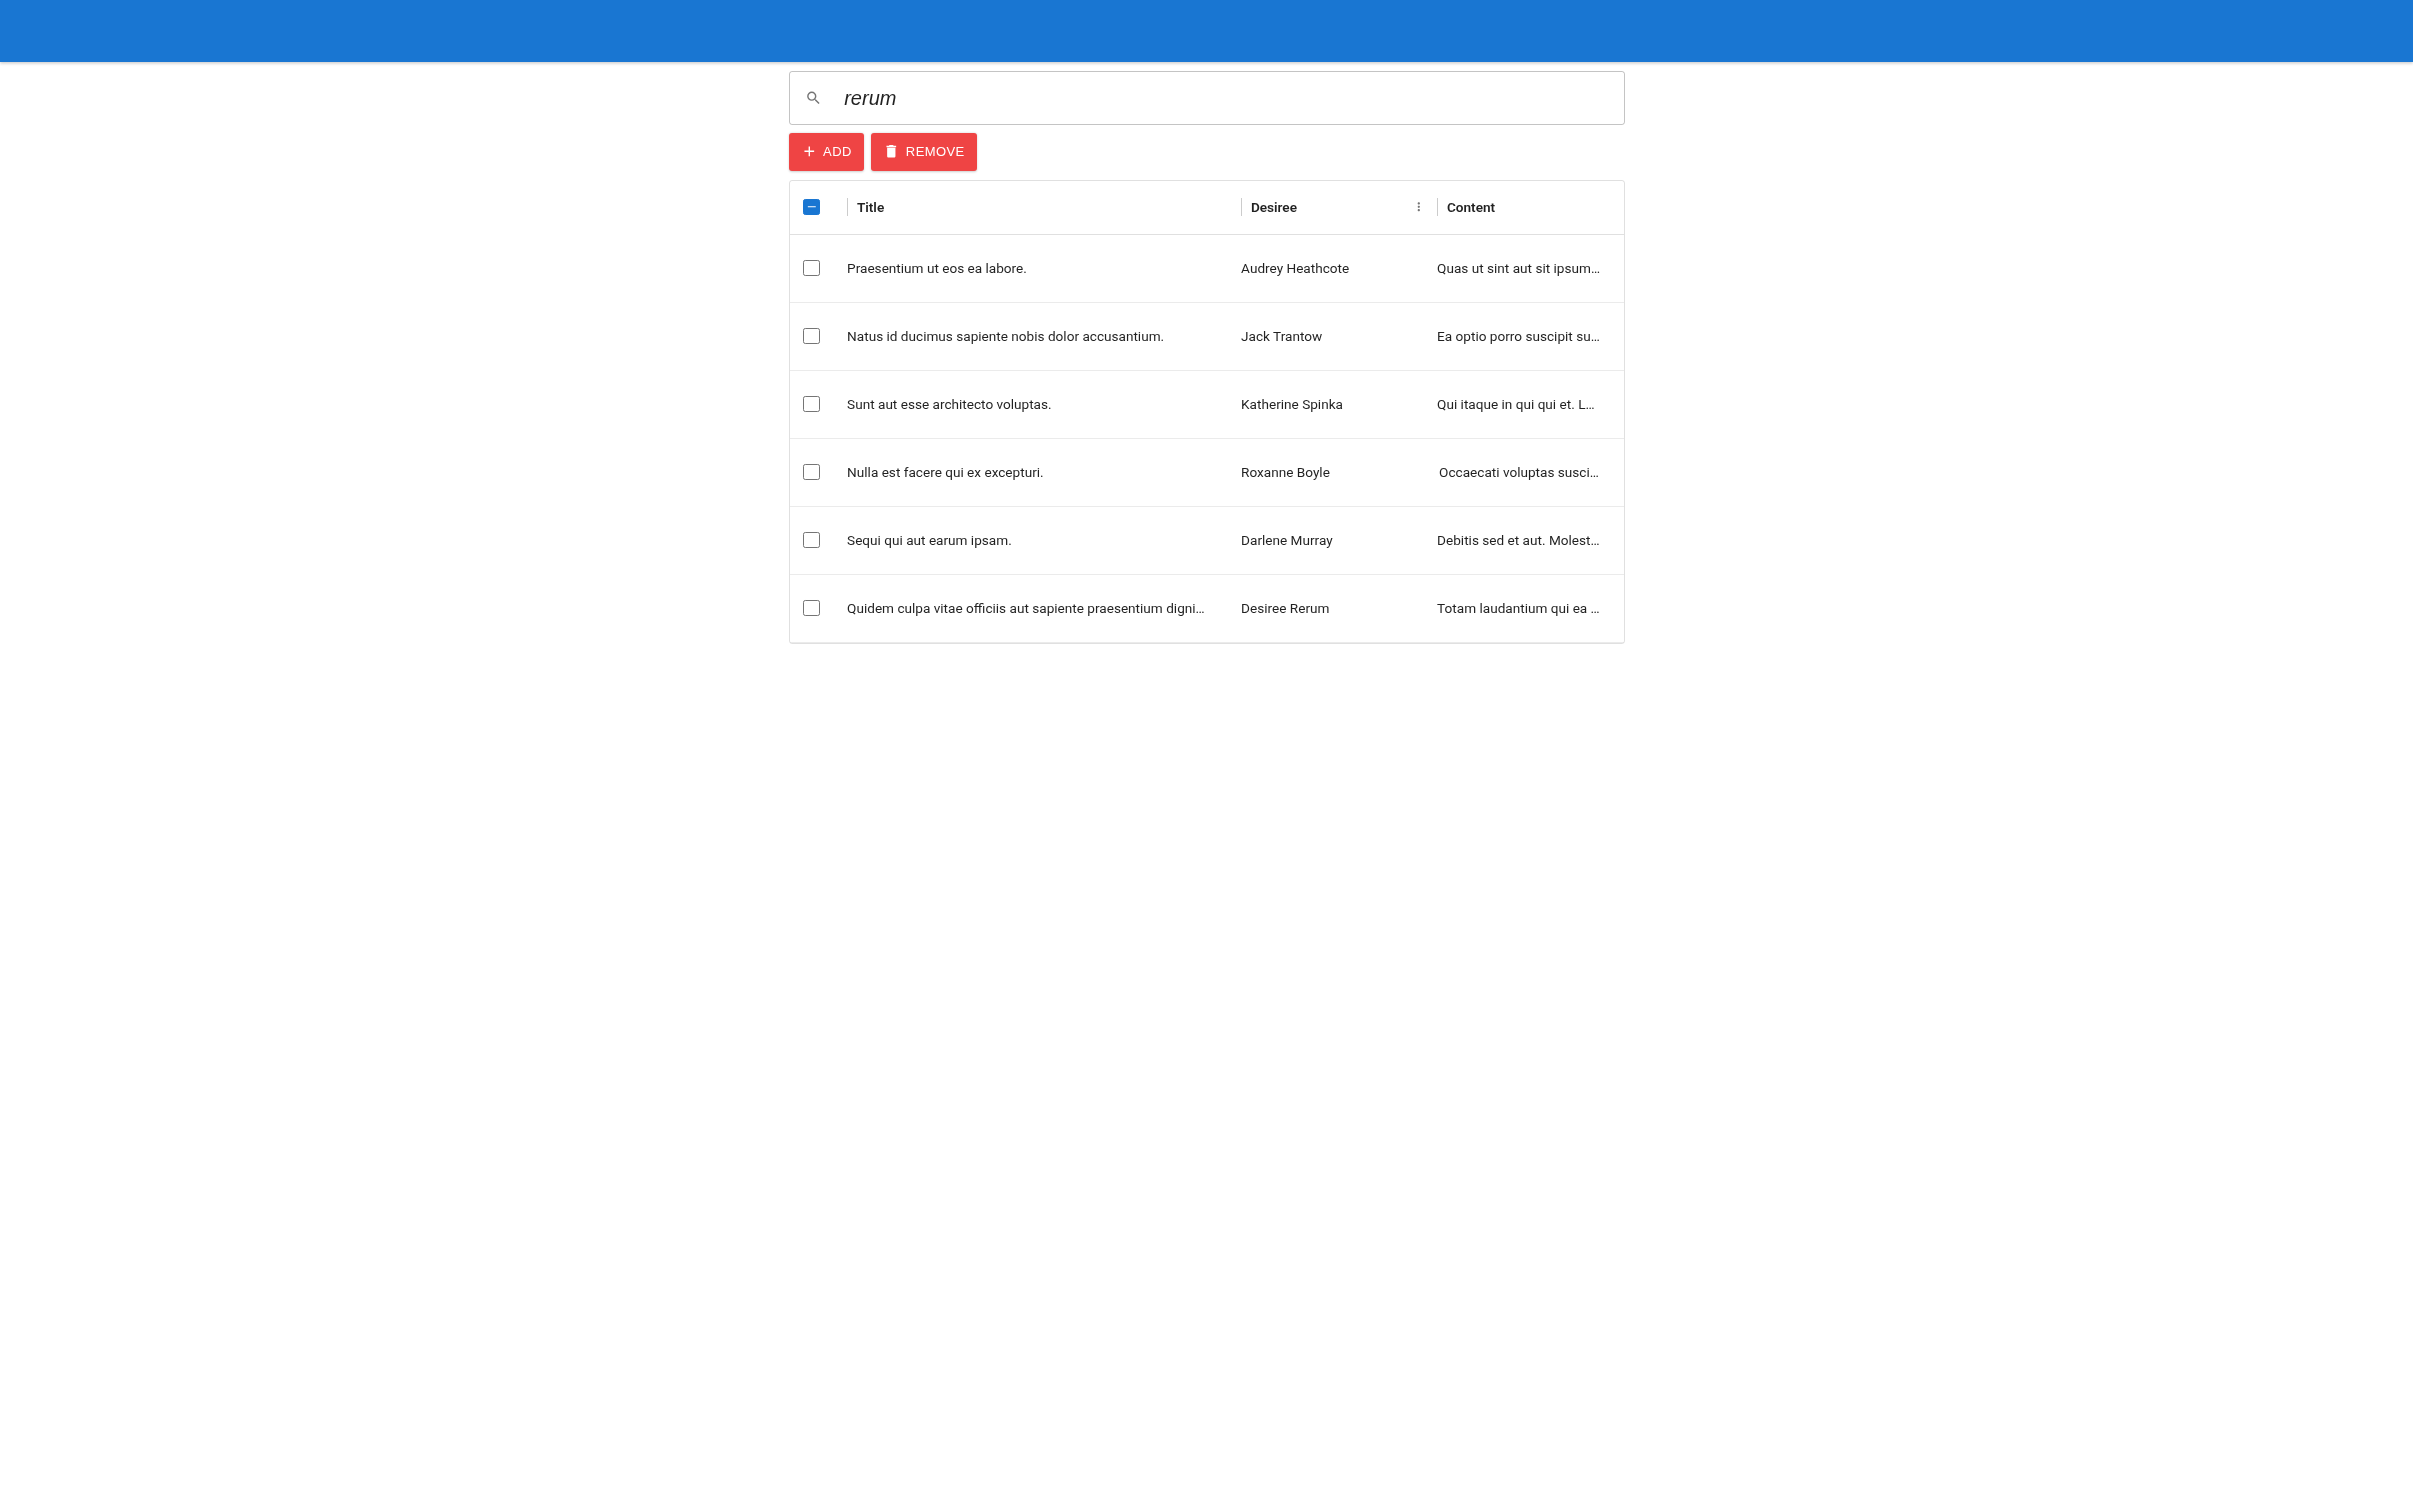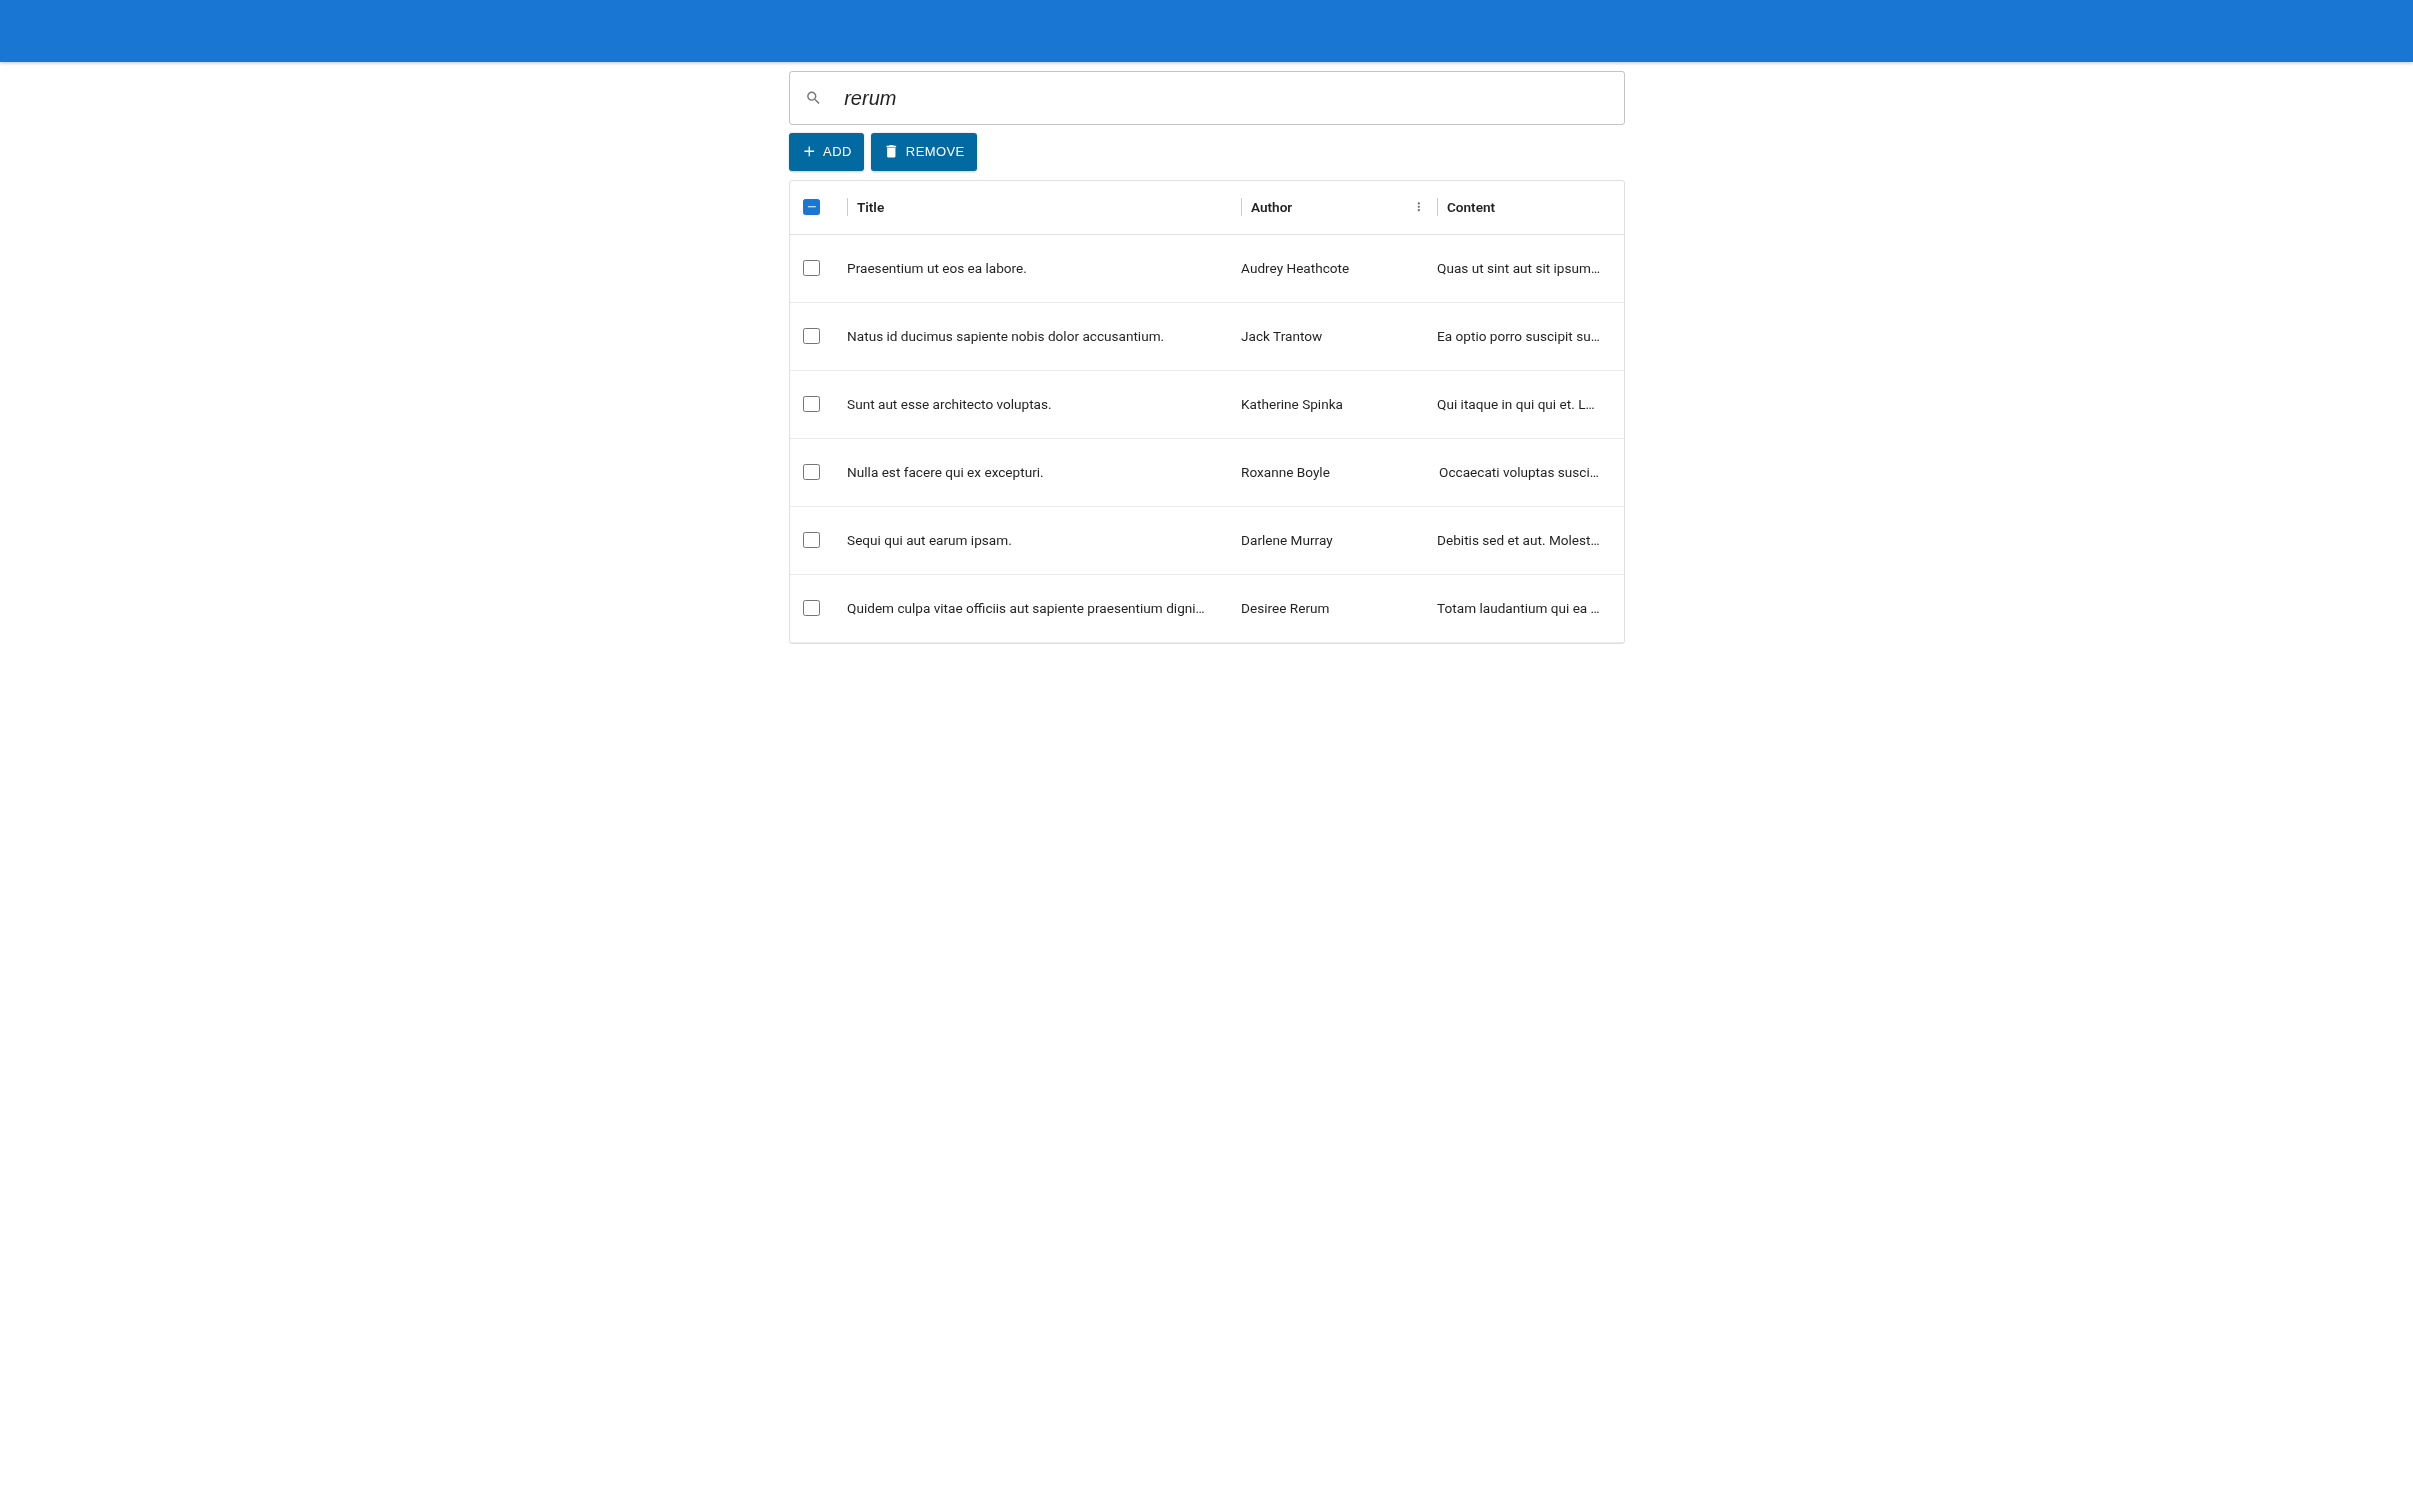--- a/index.html
+++ b/index.html
@@ -40,21 +40,21 @@
       width: 100%;
       color: rgba(0,0,0,0.87);
       font-style: italic;
     }
     .toolbar {
       display: flex;
       gap: 7.5px;
       margin-bottom: 9px;
     }
     .btn {
-      background: #0369a1;
+      background: #ef4444;
       color: #fff;
       border: none;
       border-radius: 3px;
       padding: 0 12px;
       height: 38px;
       font-size: 13px;
       font-weight: 500;
       letter-spacing: 0.4px;
       display: flex;
       align-items: center;
@@ -169,21 +169,21 @@
             </svg>
 
         </span>
       </div>
       <div class="col-title col-header">
         <span class="divider"></span>
         <span>Title</span>
       </div>
       <div class="col-author col-header">
         <span class="divider"></span>
-        <span>Author</span>
+        <span>Desiree</span>
         <svg class="col-menu" viewBox="0 0 24 24">
             <path d="M12 8c1.1 0 2-.9 2-2s-.9-2-2-2-2 .9-2 2 .9 2 2 2zm0 2c-1.1 0-2 .9-2 2s.9 2 2 2 2-.9 2-2-.9-2-2-2zm0 6c-1.1 0-2 .9-2 2s.9 2 2 2 2-.9 2-2-.9-2-2-2z"></path>
           </svg>
       </div>
       <div class="col-content col-header">
         <span class="divider"></span>
         <span>Content</span>
       </div>
     </div>
     <div id="grid-body">

